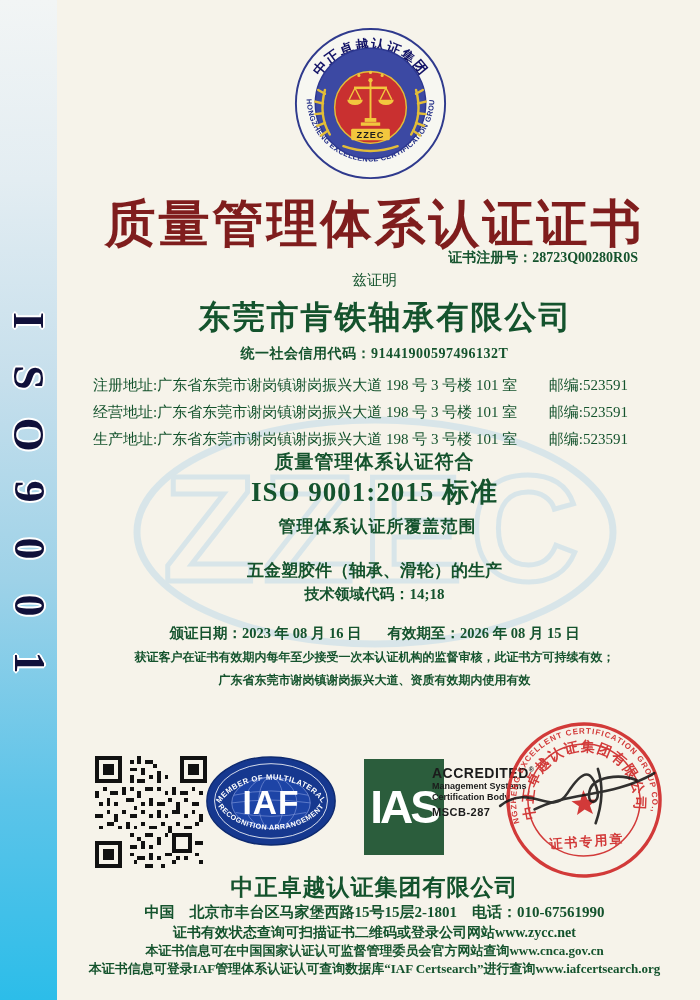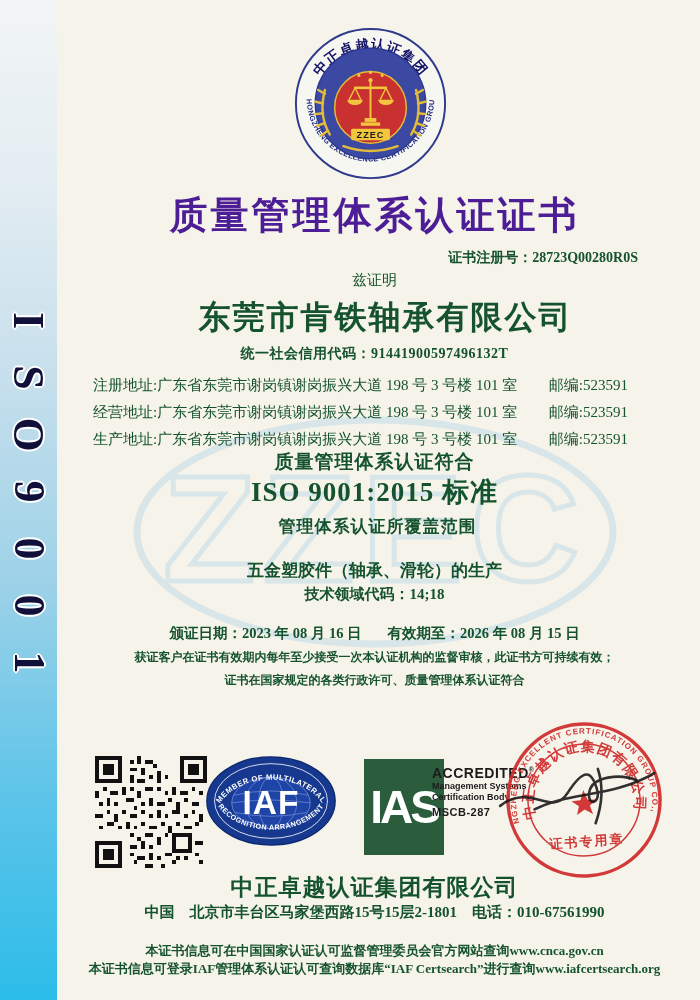--- a/index.html
+++ b/index.html
@@ -14,21 +14,21 @@
     color:#10103a;transform:rotate(90deg);
     text-shadow:-2px 0 #fff,2px 0 #fff,0 -2px #fff,0 2px #fff,-1px -1px #fff,1px 1px #fff,1px -1px #fff,-1px 1px #fff;}
 
   .content{position:absolute;inset:0;z-index:1;}
   .abs{position:absolute;}
   .ctr{left:57px;right:8px;text-align:center;}
   .ink{color:#14532d;}
 
   .wm{position:absolute;left:130px;top:415px;width:490px;height:235px;opacity:.45;z-index:0;}
 
-  .title{top:190px;font-size:38px;font-weight:800;letter-spacing:3px;color:#4c1d95;}
+  .title{top:190px;font-size:51px;font-weight:800;letter-spacing:3px;color:#7f1d1d;}
   .certno{top:249px;left:57px;right:62px;text-align:right;font-size:14px;font-weight:700;}
   .certify{top:271px;font-size:15px;font-weight:400;}
   .company{top:296px;font-size:32px;font-weight:800;letter-spacing:2px;padding-left:22px;}
   .credit{top:345px;font-size:14px;font-weight:600;letter-spacing:.5px;}
 
   .addr{left:93px;right:72px;top:372px;font-size:15px;}
   .addr .row{display:flex;justify-content:space-between;line-height:27px;}
 
   .std1{top:449px;font-size:19px;font-weight:800;letter-spacing:1px;}
   .std2{top:474px;font-size:27px;font-weight:800;letter-spacing:1px;}
@@ -145,21 +145,21 @@
     <div class="abs ctr ink std2">ISO 9001:2015 标准</div>
     <div class="abs ctr ink std3">管理体系认证所覆盖范围</div>
     <div class="abs ctr ink scope1">五金塑胶件（轴承、滑轮）的生产</div>
     <div class="abs ctr ink scope2">技术领域代码：14;18</div>
 
     <div class="abs ctr ink dates">
       <span>颁证日期：2023 年 08 月 16 日</span>
       <span>有效期至：2026 年 08 月 15 日</span>
     </div>
     <div class="abs ctr ink note1">获证客户在证书有效期内每年至少接受一次本认证机构的监督审核，此证书方可持续有效；</div>
-    <div class="abs ctr ink note2">证书在国家规定的各类行政许可、质量管理体系认证符合</div>
+    <div class="abs ctr ink note2">广东省东莞市谢岗镇谢岗振兴大道、资质有效期内使用有效</div>
 
     <svg class="abs qr" viewBox="0 0 29 29" shape-rendering="crispEdges">
       <rect width="29" height="29" fill="#f6f3ea"></rect>
       <g fill="#111">
         <path fill-rule="evenodd" d="M0 0h7v7H0z M1 1h5v5H1z M2 2h3v3H2z"></path>
         <path fill-rule="evenodd" d="M22 0h7v7h-7z M23 1h5v5h-5z M24 2h3v3h-3z"></path>
         <path fill-rule="evenodd" d="M0 22h7v7H0z M1 23h5v5H1z M2 24h3v3h-3z"></path>
         <path fill-rule="evenodd" d="M20 20h5v5h-5z M21 21h3v3h-3z"></path>
         <path d="M9 1h1v1H9z M11 0h1v2h-1z M13 1h2v1h-2z M9 3h2v1H9z M12 3h1v2h-1z M15 2h1v1h-1z M9 5h1v2H9z M11 6h2v1h-2z M14 5h1v1h-1z M16 4h1v3h-1z M18 5h1v1h-1z M0 9h1v2H0z M2 8h1v1H2z M4 9h2v1H4z M7 8h1v2H7z M9 8h1v1H9z M11 9h1v2h-1z M13 8h2v1h-2z M16 8h1v1h-1z M18 9h1v1h-1z M20 8h1v2h-1z M22 9h2v1h-2z M25 8h1v1h-1z M27 9h1v1h-1z M1 12h1v1H1z M3 11h1v2H3z M5 12h1v1H5z M8 11h2v1H8z M10 13h1v1h-1z M12 12h1v1h-1z M14 11h1v2h-1z M16 12h2v1h-2z M19 11h1v1h-1z M21 12h1v2h-1z M23 11h1v1h-1z M25 12h2v1h-2z M0 15h2v1H0z M3 14h1v1H3z M5 15h1v2H5z M7 14h1v1H7z M9 15h2v1H9z M12 14h1v1h-1z M14 15h1v1h-1z M16 14h1v2h-1z M18 15h1v1h-1z M20 14h2v1h-2z M23 15h1v1h-1z M25 14h1v1h-1z M27 15h1v2h-1z M1 18h1v1H1z M3 17h2v1H3z M6 18h1v1H6z M8 17h1v2H8z M10 18h1v1h-1z M12 17h1v1h-1z M14 18h2v1h-2z M17 17h1v1h-1z M19 18h1v2h-1z M21 17h1v1h-1z M23 18h2v1h-2z M26 17h1v1h-1z M9 20h1v1H9z M11 21h1v1h-1z M13 20h2v1h-2z M16 21h1v1h-1z M18 20h1v1h-1z M9 23h2v1H9z M12 22h1v2h-1z M14 23h1v1h-1z M16 22h1v1h-1z M26 22h2v1h-2z M9 25h1v1H9z M11 26h2v1h-2z M14 25h1v2h-1z M16 26h1v1h-1z M18 25h2v1h-2z M21 26h1v1h-1z M23 26h1v1h-1z M26 25h1v1h-1z M27 27h1v1h-1z M10 27h1v1h-1z M13 28h2v1h-2z M17 28h1v1h-1z M20 27h1v1h-1z"></path>
       </g>
@@ -216,17 +216,18 @@
       </g>
       <g stroke="#161616" stroke-width="2.6" fill="none" stroke-linecap="round" opacity=".88">
         <path d="M -4 80 C 28 58, 46 96, 64 72 S 90 50, 94 72 C 96 85, 82 87, 86 72 S 118 56, 134 64"></path>
         <path d="M 30 86 C 66 70, 108 80, 152 58"></path>
         <path d="M 96 50 C 101 70, 97 88, 90 104"></path>
       </g>
     </svg>
 
     <div class="abs ctr ink f-co">中正卓越认证集团有限公司</div>
     <div class="abs ctr ink f1">中国　北京市丰台区马家堡西路15号15层2-1801　电话：010-67561990</div>
+    <div class="abs ctr ink f2">证书有效状态查询可扫描证书二维码或登录公司网站www.zycc.net</div>
     <div class="abs ctr ink f3">本证书信息可在中国国家认证认可监督管理委员会官方网站查询www.cnca.gov.cn</div>
     <div class="abs ctr ink f4">本证书信息可登录IAF管理体系认证认可查询数据库“IAF Certsearch”进行查询www.iafcertsearch.org</div>
 
   </div>
 </div>
 
 </body></html>

